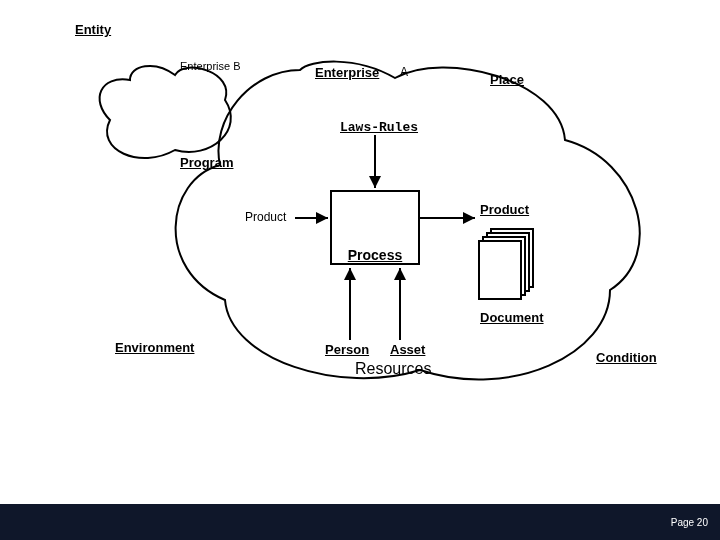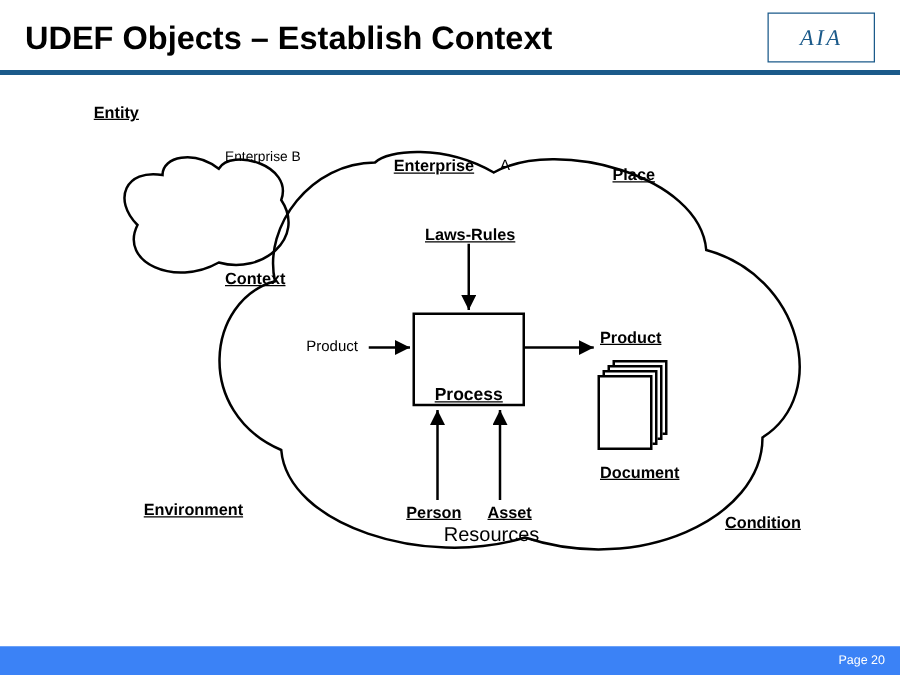--- a/index.html
+++ b/index.html
@@ -8,34 +8,28 @@
   .titlebar { display: flex; align-items: center; justify-content: space-between; padding: 10px 20px 6px 20px; border-bottom: 4px solid #1b5a8a; }
   .title { font-size: 26px; font-weight: bold; color: #000; }
   .logo-box { width: 86px; height: 40px; border: 1px solid #1b5a8a; display: flex; align-items: center; justify-content: center; background: #fff; }
   .logo-ca { font-family: Georgia, serif; font-style: italic; font-size: 18px; color: #1b5a8a; letter-spacing: 2px; }
   .canvas { position: relative; width: 100%; height: 440px; }
   .label { position: absolute; font-size: 13px; font-weight: bold; color: #000; text-decoration: underline; }
   .label.nounder { text-decoration: none; font-weight: normal; }
   .process-box { position: absolute; border: 2px solid #000; background: #fff; font-size: 14px; font-weight: bold; text-decoration: underline; display: flex; align-items: flex-end; justify-content: center; padding-top: 10px; }
   .doc-stack { position: absolute; }
   .doc { position: absolute; width: 44px; height: 60px; border: 2px solid #000; background: #fff; }
-  .footer { position: absolute; bottom: 0; left: 0; right: 0; height: 23px; background: #3b82f6; display: flex; align-items: center; justify-content: flex-end; padding-right: 12px; color: #fff; font-size: 10px; }
+  .footer { position: absolute; bottom: 0; left: 0; right: 0; height: 36px; background: #0f172a; display: flex; align-items: center; justify-content: flex-end; padding-right: 12px; color: #fff; font-size: 10px; }
   svg.overlay { position: absolute; top: 0; left: 0; pointer-events: none; }
 </style>
 </head>
 <body>
 
 <div class="slide">
 
-  <div class="titlebar">
-    <div class="title">UDEF Objects – Establish Context</div>
-    <div class="logo-box">
-      <span class="logo-ca">AIA</span>
-    </div>
-  </div>
 
   <div class="canvas">
 
     <svg class="overlay" width="720" height="440">
       <defs>
         <marker id="arrow" markerWidth="8" markerHeight="8" refX="6" refY="3" orient="auto">
           <path d="M0,0 L6,3 L0,6 Z" fill="#000"></path>
         </marker>
       </defs>
 
@@ -58,41 +52,41 @@
       <line x1="350" y1="340" x2="350" y2="268" stroke="#000" stroke-width="2" marker-end="url(#arrow)"></line>
 
       <line x1="400" y1="340" x2="400" y2="268" stroke="#000" stroke-width="2" marker-end="url(#arrow)"></line>
     </svg>
 
     <div class="label" style="left:75px; top:22px;">Entity</div>
     <div class="label nounder" style="left:180px; top:60px; font-size:11px;text-align:center;">Enterprise B</div>
     <div class="label" style="left:315px; top:65px;">Enterprise</div>
     <div class="label nounder" style="left:400px; top:65px; font-size:12px;">A</div>
     <div class="label" style="left:490px; top:72px;">Place</div>
-    <div class="label" style="left:340px; top:120px;">Laws-Rules</div>
-    <div class="label" style="left:180px; top:155px;">Context</div>
+    <div class="label" style="left:340px; top:120px;font-family:Liberation Mono, monospace;">Laws-Rules</div>
+    <div class="label" style="left:180px; top:155px;">Program</div>
     <div class="label nounder" style="left:245px; top:210px; font-size:12px;">Product</div>
     <div class="process-box" style="left:330px; top:190px; width:90px; height:75px;">
       <span>Process</span>
     </div>
     <div class="label" style="left:480px; top:202px;">Product</div>
 
     <div class="doc-stack" style="left:478px; top:228px;">
       <div class="doc" style="left:12px; top:0;"></div>
       <div class="doc" style="left:8px; top:4px;"></div>
       <div class="doc" style="left:4px; top:8px;"></div>
       <div class="doc" style="left:0; top:12px;"></div>
     </div>
     <div class="label" style="left:480px; top:310px;">Document</div>
 
     <div class="label" style="left:115px; top:340px;">Environment</div>
     <div class="label" style="left:325px; top:342px;">Person</div>
     <div class="label" style="left:390px; top:342px;">Asset</div>
     <div class="label nounder" style="left:355px; top:360px; font-size:16px;">Resources</div>
-    <div class="label" style="left:580px; top:350px;">Condition</div>
+    <div class="label" style="left:596px; top:350px;">Condition</div>
 
   </div>
 
   <div class="footer">
     <span>Page 20</span>
   </div>
 
 </div>
 
 </body></html>

